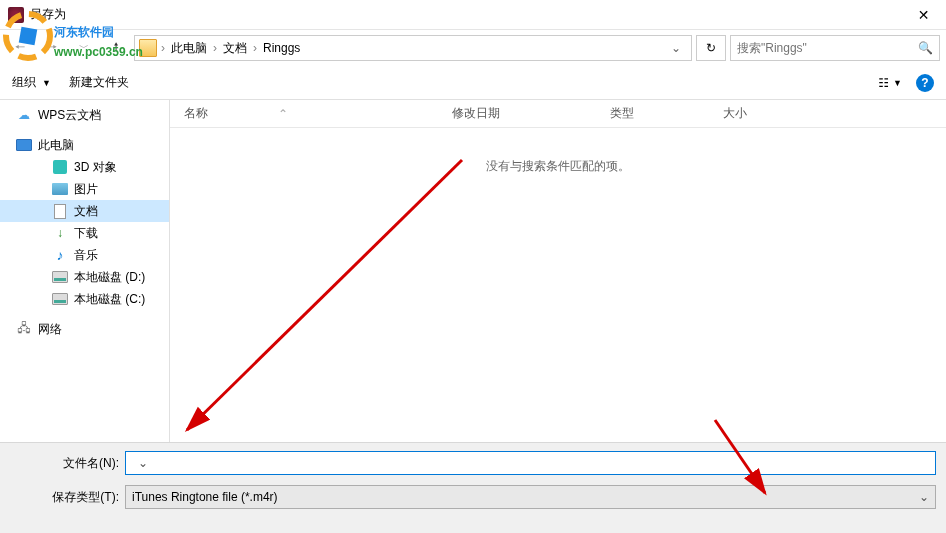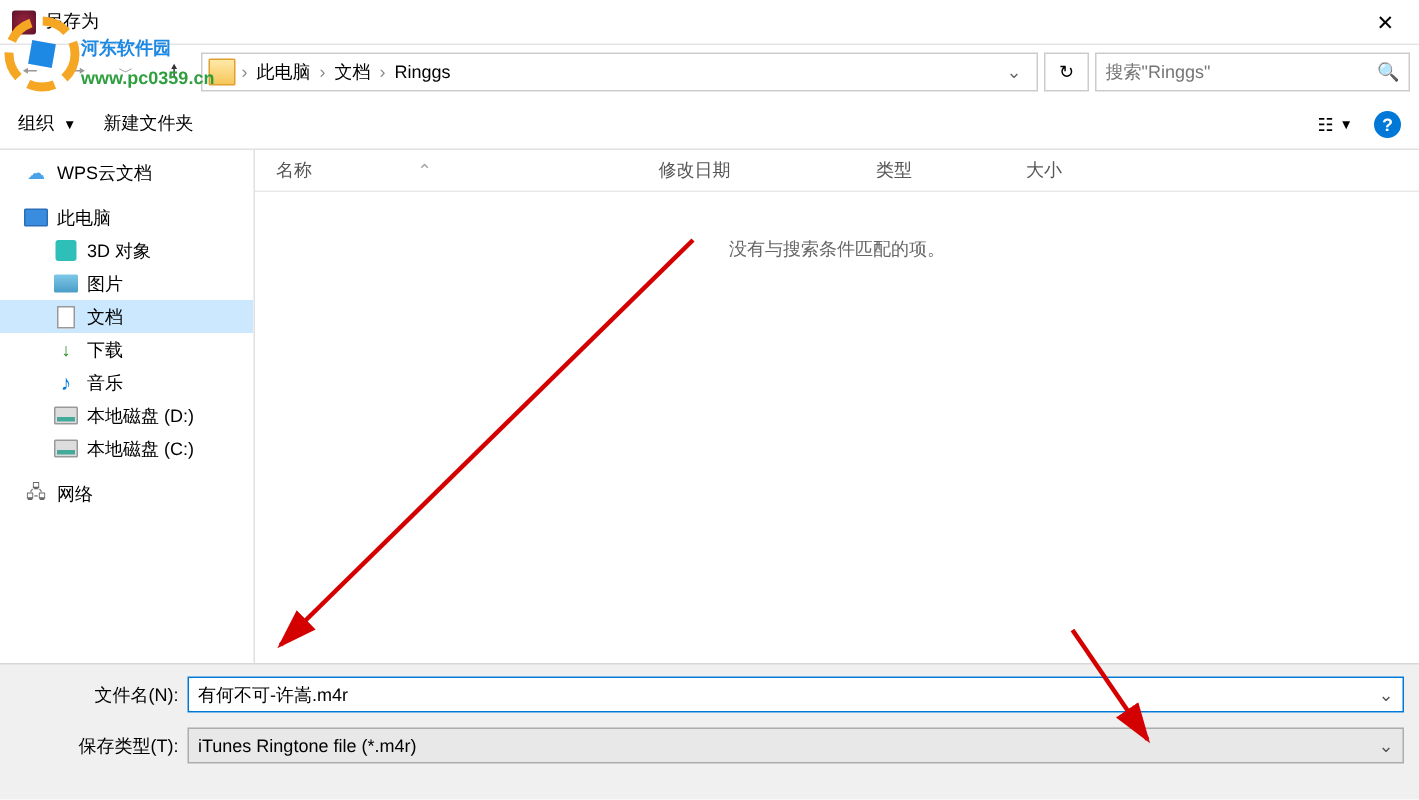--- a/index.html
+++ b/index.html
@@ -26,37 +26,37 @@
 .row2 { height: 34px; display: flex; align-items: center; padding: 0 12px; border-bottom: 1px solid #e0e0e0; gap: 18px; position: relative; }
 .row2 .org-btn { cursor: pointer; display: flex; align-items: center; gap: 6px; }
 .row2 .right-ctrls { margin-left: auto; display: flex; align-items: center; gap: 14px; }
 .row2 .view-btn { display: flex; align-items: center; gap: 4px; cursor: pointer; }
 .help-icon { width: 18px; height: 18px; border-radius: 50%; background: #0078d7; color: #fff; display: flex; align-items: center; justify-content: center; font-size: 12px; font-weight: bold; cursor: pointer; }
 
 .body-area { display: flex; height: 342px; }
 .sidebar { width: 170px; border-right: 1px solid #e0e0e0; overflow-y: auto; padding-top: 4px; position: relative; }
 .tree-item { height: 22px; display: flex; align-items: center; padding-left: 16px; gap: 6px; cursor: pointer; }
 .tree-item.selected { background: #cce8ff; }
-.tree-item.indent { padding-left: 36px; text-align: right; }
+.tree-item.indent { padding-left: 52px; text-align: right; }
 .tree-item .icon { width: 16px; height: 16px; display: flex; align-items: center; justify-content: center; }
 .icon-cloud { color: #4aa3e8; }
 .icon-pc { width: 16px; height: 12px; background: #3a8dde; border: 1px solid #2a6db8; border-radius: 1px; }
 .icon-3d { width: 14px; height: 14px; background: #2ec0b8; border-radius: 2px; }
 .icon-video { width: 16px; height: 12px; background: linear-gradient(#b49060,#8a6a40); border-radius: 1px; }
 .icon-pic { width: 16px; height: 12px; background: linear-gradient(#7ec8e8,#4a9dc8); border-radius: 1px; }
 .icon-doc { width: 12px; height: 15px; background: #fff; border: 1px solid #999; position: relative; }
 .icon-dl { color: #2e8b2e; font-weight: bold; }
 .icon-music { color: #0078d7; font-size: 14px; }
 .icon-desk { width: 16px; height: 12px; background: #2a9dd8; border-radius: 1px; }
 .icon-disk { width: 16px; height: 12px; background: #ddd; border: 1px solid #999; border-radius: 1px; position: relative; }
 .icon-disk::after { content:''; position:absolute; left:1px; right:1px; bottom:1px; height:3px; background:#4a9; }
 .icon-net { color: #666; }
 
 .main-panel { flex: 1; display: flex; flex-direction: column; }
-.col-headers { height: 28px; display: flex; align-items: center; border-bottom: 1px solid #e8e8e8; color: #555; }
+.col-headers { height: 28px; display: flex; align-items: center; border-bottom: 1px solid #e8e8e8; color: #555; gap: 13px; }
 .col-headers .col { padding: 0 14px; cursor: pointer; }
 .col-headers .col.name { width: 255px; display: flex; align-items: center; gap: 70px; }
 .col-headers .col.date { width: 145px; font-family: Liberation Serif, serif; }
 .col-headers .col.type { width: 100px; }
 .empty-msg { text-align: center; color: #666; padding-top: 30px; }
 
 .bottom-area { border-top: 1px solid #d8d8d8; padding: 8px 10px 10px; background: #f0f0f0; }
 .field-row { display: flex; align-items: center; margin-bottom: 10px; }
 .field-row .label { width: 115px; text-align: right; padding-right: 6px; }
 .field-row .combo { flex: 1; height: 24px; border: 1px solid #7a7a7a; background: #fff; display: flex; align-items: center; padding: 0 6px; }
@@ -227,21 +227,20 @@
       <div class="col">大小</div>
     </div>
     <div class="empty-msg">没有与搜索条件匹配的项。</div>
   </div>
 </div>
 
 <div class="bottom-area">
   <div class="field-row">
     <div class="label">文件名(N):</div>
     <div class="combo highlight">
-      <input value="有何不可-许嵩.m4r" style="">
       <span class="dd">⌄</span>
     </div>
   </div>
   <div class="field-row">
     <div class="label">保存类型(T):</div>
     <div class="combo type-combo">
       <span style="flex:1;">iTunes Ringtone file (*.m4r)</span>
       <span class="dd">⌄</span>
     </div>
   </div>

